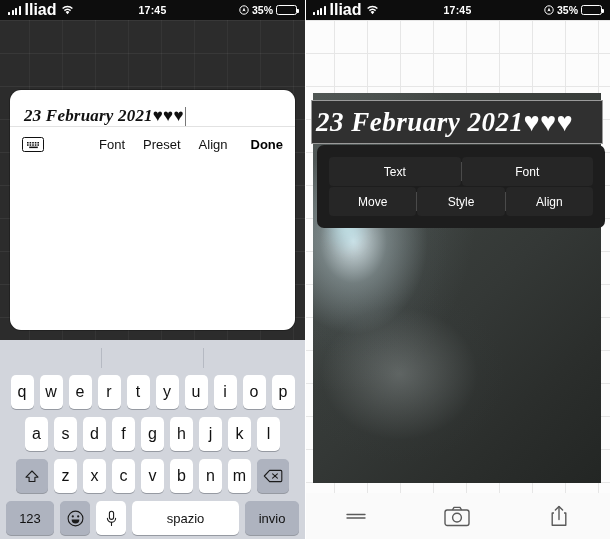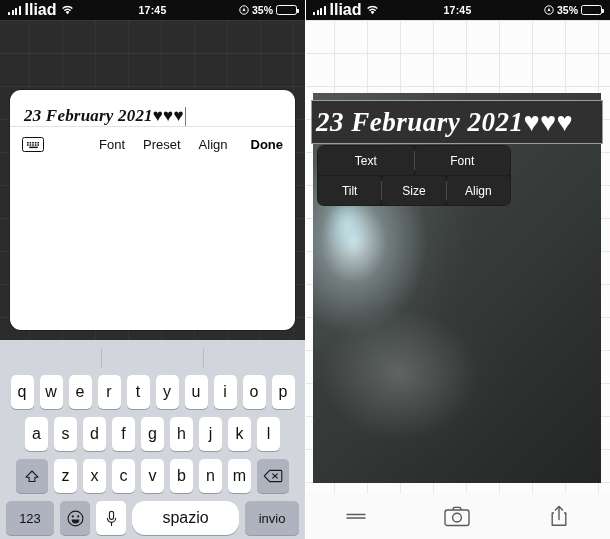--- a/index.html
+++ b/index.html
@@ -126,21 +126,21 @@
   .key {
     background: #fff; border-radius: 5px;
     box-shadow: 0 1px 0 rgba(100,105,115,.55);
     height: 34px; width: 23px;
     display: flex; align-items: center; justify-content: center;
     font-size: 16px; color: #111; font-weight: 400;
   }
   .key.wide { width: 32px; background: #aeb3bf; }
   .key.func { background: #aeb3bf; }
   .key.num { width: 48px; font-size: 13px; }
-  .key.space { flex: 1; max-width: 124px; font-size: 16px; border-radius: 13px; }
+  .key.space { flex: 1; max-width: 124px; font-size: 13px; }
   .key.enter { width: 54px; font-size: 13px; background: #aeb3bf; }
   .key.emo, .key.mic { width: 30px; }
   .key.mic { background:#fff; }
   .krow.r4 { gap: 6px; padding: 0 6px; margin-bottom: 4px; }
   .shift svg, .del svg { display: block; }
 
   
   #right {
     position: relative; width: 305px; height: 539px;
     background: #fbfbfb; overflow: hidden;
@@ -175,23 +175,23 @@
     display: flex; align-items: center;
     overflow: hidden;
   }
   .text-overlay span {
     font-family: "Liberation Serif", serif;
     font-style: italic; font-weight: bold;
     font-size: 27px; color: #ffffff;
     white-space: nowrap; margin-left: 4px; letter-spacing: .5px;
   }
   .ctx-menu {
-    position: absolute; left: 12px; top: 145px; width: 194px;
+    position: absolute; left: 12px; top: 145px; width: 288px;
     background: #1d1d1d; border-radius: 7px;
-    padding: 1px; overflow: hidden;
+    padding: 12px; overflow: hidden;
   }
   .ctx-row { display: flex; gap: 1px; }
   .ctx-row + .ctx-row { margin-top: 1px; }
   .ctx-item {
     flex: 1; height: 29px;
     display: flex; align-items: center; justify-content: center;
     color: #fff; font-size: 12px;
     background: #262626;
     border-radius: 4px;
     position: relative;
@@ -402,22 +402,22 @@
     <div class="text-overlay">
       <span>23 February 2021♥♥♥</span>
     </div>
 
     <div class="ctx-menu">
       <div class="ctx-row">
         <span class="ctx-item">Text</span>
         <span class="ctx-item">Font</span>
       </div>
       <div class="ctx-row">
-        <span class="ctx-item">Tilt</span>
-        <span class="ctx-item">Size</span>
+        <span class="ctx-item">Move</span>
+        <span class="ctx-item">Style</span>
         <span class="ctx-item">Align</span>
       </div>
 
     </div>
 
     <div class="bottombar">
       <span class="bi">
         <svg width="22" height="12" viewBox="0 0 22 12">
             <g stroke="#5a5a5a" stroke-width="1.4" stroke-linecap="round">
               <path d="M2 4.5h18"></path>

